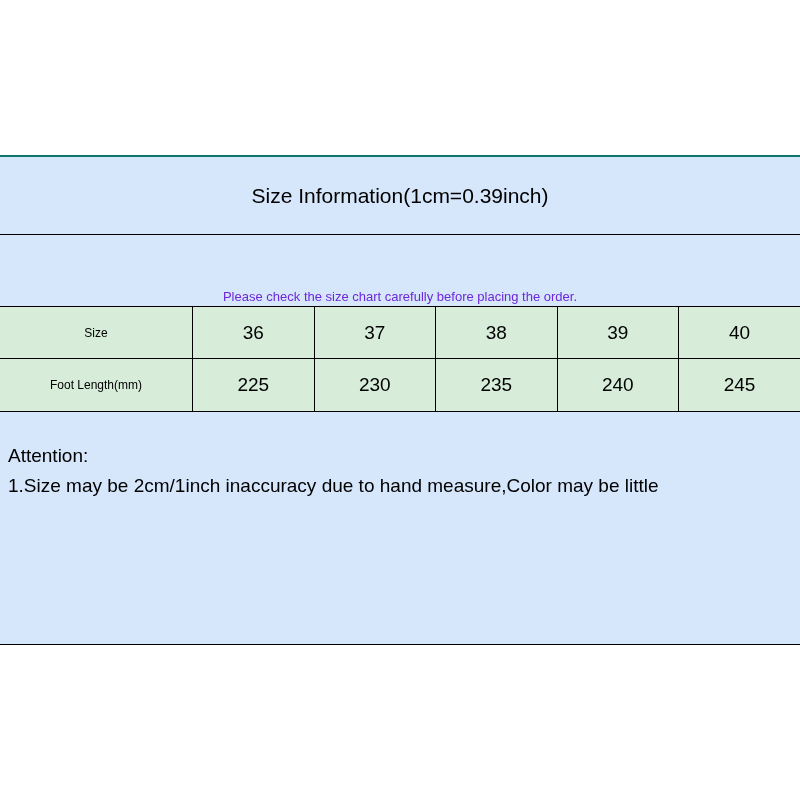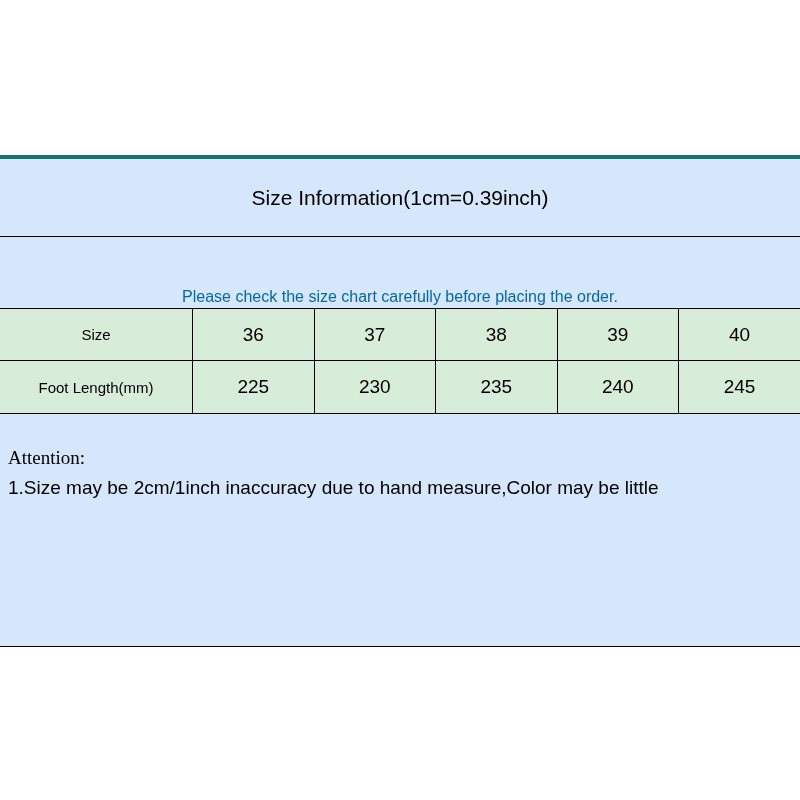--- a/index.html
+++ b/index.html
@@ -14,21 +14,21 @@
     background: #ffffff;
     font-family: "Liberation Sans", sans-serif;
     overflow: hidden;
   }
   .chart-wrap {
     position: absolute;
     left: 0;
     top: 155px;
     width: 800px;
     background: #d6e6fb;
-    border-top: 4px solid #0f766e;
+    border-top: 2px solid #0f766e;
     border-bottom: 1px solid #000;
   }
   .band {
     background: #d6e6fb;
     box-sizing: border-box;
   }
   .title-band {
     height: 78px;
     display: flex;
     align-items: center;
@@ -41,41 +41,41 @@
   }
   .note-band {
     height: 71px;
     display: flex;
     align-items: flex-end;
     justify-content: center;
     padding-bottom: 2px;
     box-sizing: border-box;
   }
   .note-band .txt {
-    font-size: 16px;
-    color: #0369a1;
+    font-size: 13px;
+    color: #6d28d9;
   }
   table.size-table {
     width: 800px;
     border-collapse: collapse;
     table-layout: fixed;
   }
   table.size-table td {
     border: 1px solid #000;
     background: #d7edd9;
     height: 52px;
     text-align: center;
     vertical-align: middle;
     font-size: 19px;
     color: #000;
     padding: 0;
   }
   table.size-table td.label-cell {
     width: 192px;
-    font-size: 15px;
+    font-size: 12px;
   }
   table.size-table tr.header-row td {
     height: 51px;
   }
   table.size-table td:first-child {
     border-left: none;
   }
   table.size-table td:last-child {
     border-right: none;
   }
@@ -84,21 +84,20 @@
     box-sizing: border-box;
     min-height: 232px;
   }
   .attention-band .line {
     font-size: 19px;
     color: #000;
     line-height: 27px;
   }
   .attention-heading {
     margin-bottom: 3px;
-    font-family: Liberation Serif, serif;
   }
 </style>
 </head>
 <body>
 
 <div id="page">
   <div class="chart-wrap">
 
     <div class="band title-band">
       <span class="txt">Size Information(1cm=0.39inch)</span>

